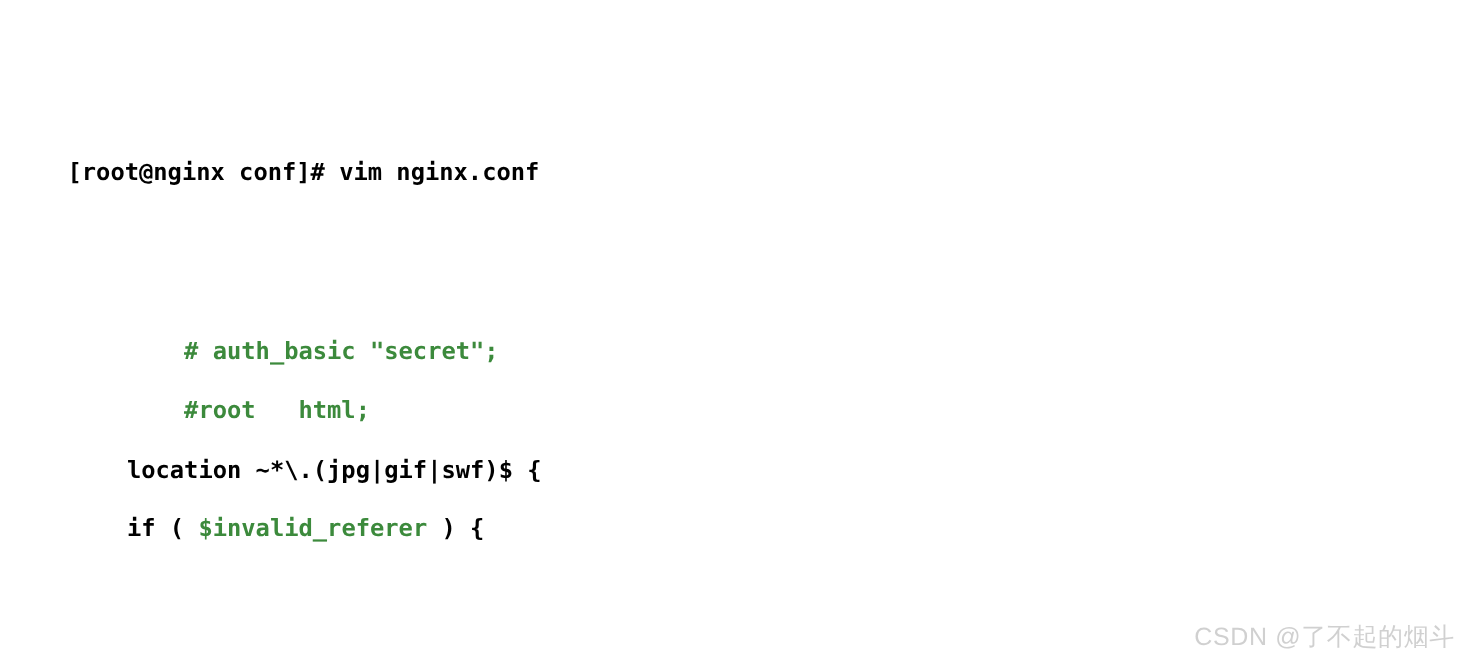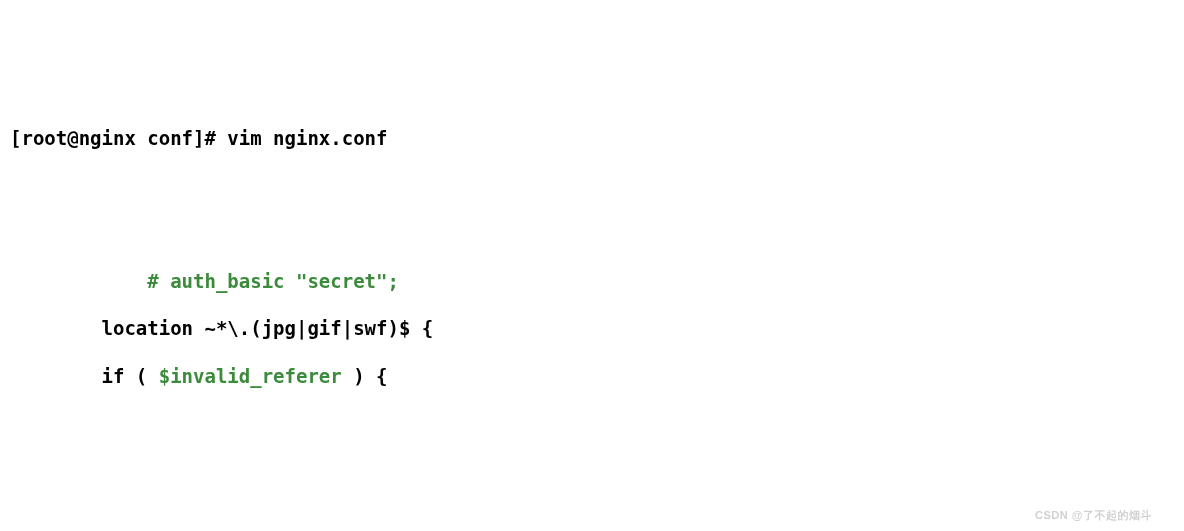--- a/index.html
+++ b/index.html
@@ -15,46 +15,48 @@
       color: #000000;
       padding: 8px 10px;
       width: 1184px;
       height: 531px;
       position: relative;
       white-space: pre;
     }
     .prompt-line {
       color: #000000;
       font-weight: bold;
+      margin-left: 44px;
     }
     .c-green { color: #3c8a3c; font-weight: bold; }
     .c-black { color: #000000; text-align: center; }
     .c-bold { font-weight: bold; }
     .blank { height: 24px; }
     .watermark {
       position: absolute;
-      right: 32px;
+      right: 20px;
       bottom: 8px;
       color: rgba(120,120,120,0.35);
-      font-size: 11px;
-      font-weight: bold;
+      font-size: 20px;
+      font-weight: normal;
       letter-spacing: 0.5px;
       font-family: sans-serif;
     }
   </style>
 </head>
 <body>
 
 
 
 <div>
 <div class="prompt-line">[root@nginx conf]# vim nginx.conf</div>
 <div class="blank"></div>
 <div class="blank"></div>
 <div><span class="c-green c-bold">            # auth_basic "secret";</span></div>
+<div><span class="c-green c-bold">            #root   html;</span></div>
 <div><span class="c-black c-bold">        location ~*\.(jpg|gif|swf)$ {</span></div>
 <div><span class="c-black c-bold">        if ( </span><span class="c-green c-bold">$invalid_referer</span><span class="c-black c-bold"> ) {</span></div>
 
 
 
 
 
 
 
 

